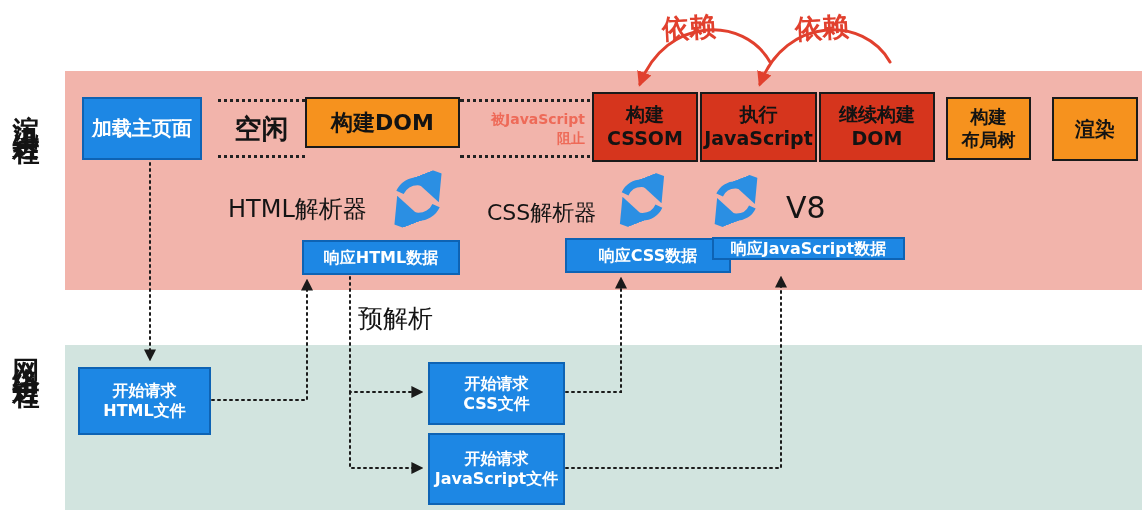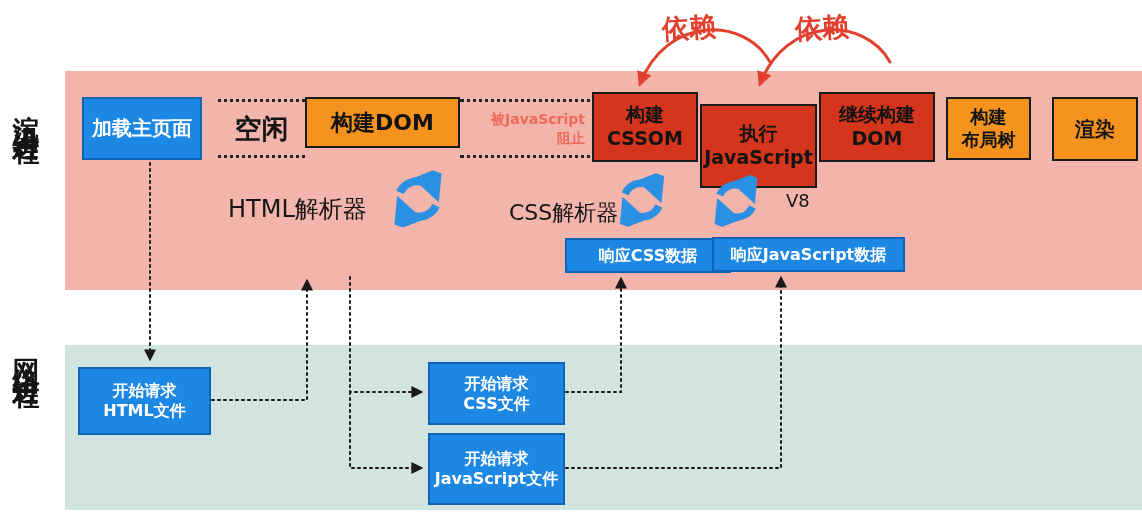--- a/index.html
+++ b/index.html
@@ -75,54 +75,56 @@
 
   <div class="box orange" style="left:305px;top:97px;width:155px;height:51px;font-size:22px">构建DOM</div>
 
   <div class="corridor" style="left:460px;top:99px;width:156px;height:59px">
     <span class="blocked-text">被JavaScript
 阻止</span>
   </div>
 
   <div class="box red" style="left:592px;top:92px;width:106px;height:70px;font-size:19px">构建
 CSSOM</div>
-  <div class="box red" style="left:700px;top:104px;width:117px;height:84px;font-size:19px">执行
+  <div class="box red" style="left:700px;top:92px;width:117px;height:70px;font-size:19px">执行
 JavaScript</div>
   <div class="box red" style="left:819px;top:92px;width:116px;height:70px;font-size:19px">继续构建
 DOM</div>
   <div class="box orange" style="left:946px;top:97px;width:85px;height:63px;font-size:18px">构建
 布局树</div>
   <div class="box orange" style="left:1052px;top:97px;width:86px;height:64px;font-size:20px">渲染</div>
 
   <span class="txt" style="left:228px;top:193px;font-size:24px">HTML解析器</span>
-  <span class="txt" style="left:509px;top:198px;font-size:22px">CSS解析器</span>
-  <span class="txt" style="left:786px;top:190px;font-size:18px">V8</span>
+  <span class="txt" style="left:487px;top:198px;font-size:22px">CSS解析器</span>
+  <span class="txt" style="left:786px;top:190px;font-size:30px">V8</span>
 
   <svg class="loop" style="left:386px;top:167px;transform:rotate(20deg)" width="64" height="64" viewBox="0 0 40 40">
     <g stroke="#2b8fe3" stroke-width="5" fill="none">
       <path d="M 8 20 A 12 12 0 0 1 29 13" marker-end="url(#arr-blue)"></path>
       <path d="M 32 20 A 12 12 0 0 1 11 27" marker-end="url(#arr-blue)"></path>
     </g>
   </svg>
   <svg class="loop" style="left:612px;top:170px;transform:rotate(20deg)" width="60" height="60" viewBox="0 0 40 40">
     <g stroke="#2b8fe3" stroke-width="5" fill="none">
       <path d="M 8 20 A 12 12 0 0 1 29 13" marker-end="url(#arr-blue)"></path>
       <path d="M 32 20 A 12 12 0 0 1 11 27" marker-end="url(#arr-blue)"></path>
     </g>
   </svg>
   <svg class="loop" style="left:707px;top:172px;transform:rotate(20deg)" width="58" height="58" viewBox="0 0 40 40">
     <g stroke="#2b8fe3" stroke-width="5" fill="none">
       <path d="M 8 20 A 12 12 0 0 1 29 13" marker-end="url(#arr-blue)"></path>
       <path d="M 32 20 A 12 12 0 0 1 11 27" marker-end="url(#arr-blue)"></path>
     </g>
   </svg>
 
+  <div class="box blue" style="left:302px;top:240px;width:158px;height:35px;font-size:16px">响应HTML数据</div>
   <div class="box blue" style="left:565px;top:238px;width:166px;height:35px;font-size:16px">响应CSS数据</div>
-  <div class="box blue" style="left:712px;top:237px;width:193px;height:35px;font-size:16px">响应JavaScript数据</div>
+  <div class="box blue" style="left:712px;top:237px;width:193px;height:23px;font-size:16px">响应JavaScript数据</div>
 
+  <span class="txt" style="left:358px;top:302px;font-size:25px">预解析</span>
 
   <div class="box blue" style="left:78px;top:367px;width:133px;height:68px;font-size:16px">开始请求
 HTML文件</div>
   <div class="box blue" style="left:428px;top:362px;width:137px;height:63px;font-size:16px">开始请求
 CSS文件</div>
   <div class="box blue" style="left:428px;top:433px;width:137px;height:72px;font-size:16px">开始请求
 JavaScript文件</div>
 
 </div>
 

